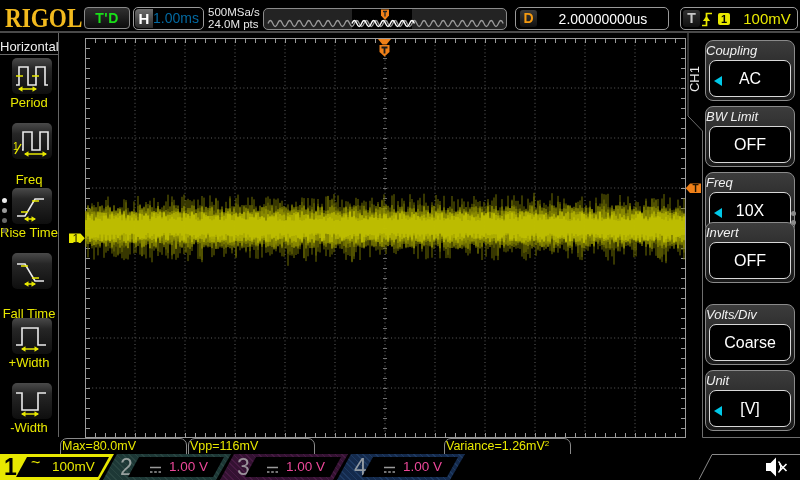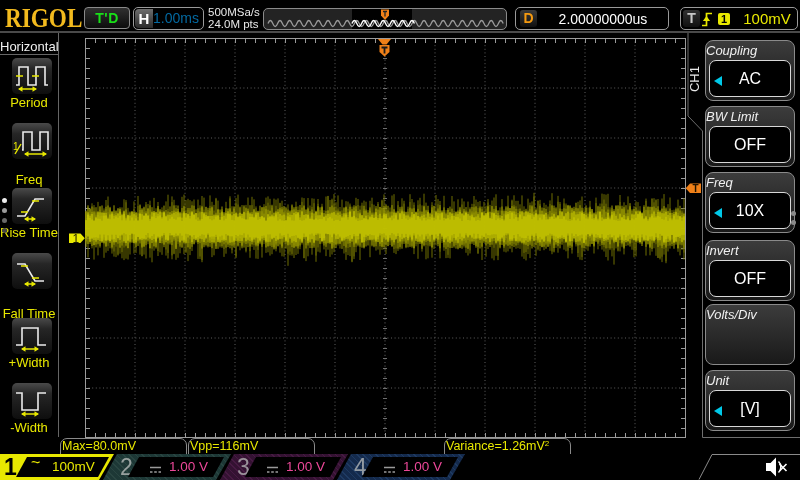--- a/index.html
+++ b/index.html
@@ -215,26 +215,27 @@
       <div class="rval"><span class="tri"></span><span>AC</span></div>
     </div>
     <div class="rbox" style="top:106px">
       <div class="rtitle">BW Limit</div>
       <div class="rval"><span>OFF</span></div>
     </div>
     <div class="rbox" style="top:172px">
       <div class="rtitle">Freq</div>
       <div class="rval"><span class="tri"></span><span>10X</span></div>
     </div>
-    <div class="rbox" style="top:240px">
+    <div class="rbox" style="top:222px">
       <div class="rtitle">Invert</div>
       <div class="rval"><span>OFF</span></div>
     </div>
     <div class="rbox" style="top:304px">
       <div class="rtitle">Volts/Div</div>
+      <div class="rval"><span>Coarse</span></div>
     </div>
     <div class="rbox" style="top:370px">
       <div class="rtitle">Unit</div>
       <div class="rval"><span class="tri"></span><span>[V]</span></div>
     </div>
 <div class="rdot" style="top:211px"></div>
 <div class="rdot" style="top:220px"></div>
 <div class="abs" id="ch1tab">CH1</div>
 
 <div class="pill" style="left:60px">Max=80.0mV</div>

